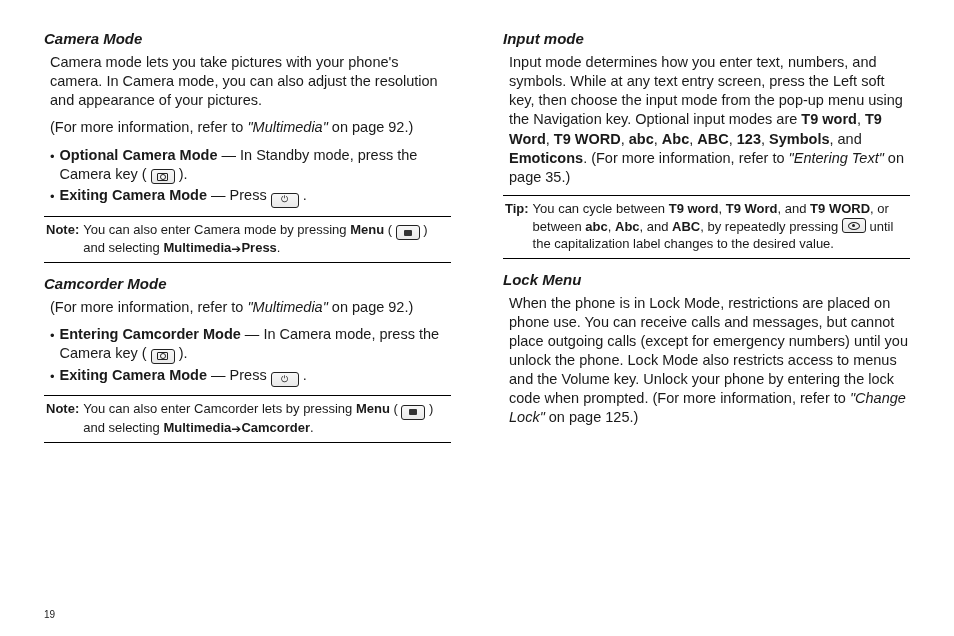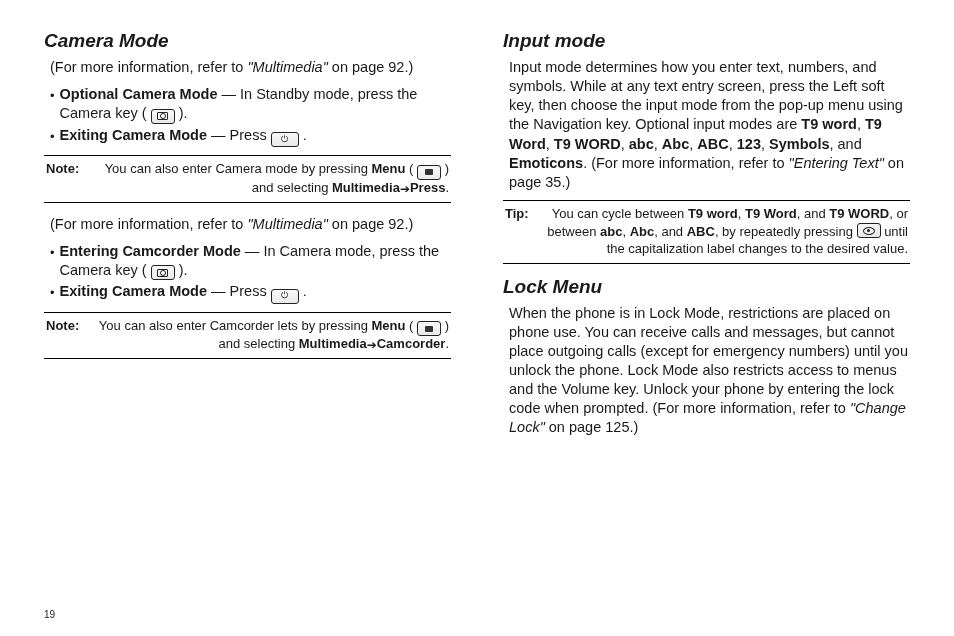--- a/index.html
+++ b/index.html
@@ -24,21 +24,21 @@
     display: flex;
     gap: 52px;
   }
   .col {
     flex: 1;
     min-width: 0;
   }
   .section-title {
     font-weight: 700;
     font-style: italic;
-    font-size: 19px;
+    font-size: 15px;
     margin: 0 0 6px 0;
     letter-spacing: 0;
   }
   .body, .bullet-line, .note, .tip {
     font-size: 14.5px;
     line-height: 1.32;
   }
   .body { margin: 6px 0 8px 6px; }
   .ital { font-style: italic; }
   .bullets { margin: 4px 0 8px 6px; }
@@ -128,21 +128,20 @@
     background: #222;
     border-radius: 50%;
   }
   .notebox, .tipbox {
     border-top: 0.5px solid #000;
     border-bottom: 0.5px solid #000;
     padding: 5px 2px;
     margin: 4px 0 12px 0;
     font-size: 13px;
     line-height: 1.3;
-    text-align: right;
   }
   .notebox .hang, .tipbox .hang {
     display: flex;
     gap: 4px;
   }
   .note-label, .tip-label {
     font-weight: 700;
     flex: 0 0 auto;
   }
   .note-body, .tip-body { flex: 1; }
@@ -161,20 +160,21 @@
 </style>
 </head>
 <body>
 
 <div class="page">
   <div class="columns">
 
     <div class="col">
 
       <div class="section-title">Camera Mode</div>
+      <div class="body">Camera mode lets you take pictures with your phone's camera. In Camera mode, you can also adjust the resolution and appearance of your pictures.</div>
       <div class="body">
         <span>(For more information, refer to </span><span class="ital">"Multimedia"</span><span>  on page 92.)</span>
       </div>
       <div class="bullets">
         <div class="bullet-line">
           <span class="bullet-dot">•</span>
           <span class="bullet-text">
             <b>Optional Camera Mode</b><span> — In Standby mode, press the Camera key ( </span><span class="icon-key icon-camera"></span><span> ).</span>
           </span>
         </div>
@@ -187,20 +187,21 @@
       </div>
       <div class="notebox">
         <div class="hang">
           <span class="note-label">Note:</span>
           <span class="note-body">
             <span>You can also enter Camera mode by pressing </span><b>Menu</b><span> ( </span><span class="icon-key icon-menu"></span><span> ) and selecting </span><b>Multimedia</b><span class="arrow"> ➔ </span><b>Press</b><span>.</span>
           </span>
         </div>
       </div>
 
+      <div class="section-title">Camcorder Mode</div>
       <div class="body">
         <span>(For more information, refer to </span><span class="ital">"Multimedia"</span><span>  on page 92.)</span>
       </div>
       <div class="bullets">
         <div class="bullet-line">
           <span class="bullet-dot">•</span>
           <span class="bullet-text">
             <b>Entering Camcorder Mode</b><span> — In Camera mode, press the Camera key ( </span><span class="icon-key icon-camera"></span><span> ).</span>
           </span>
         </div>

